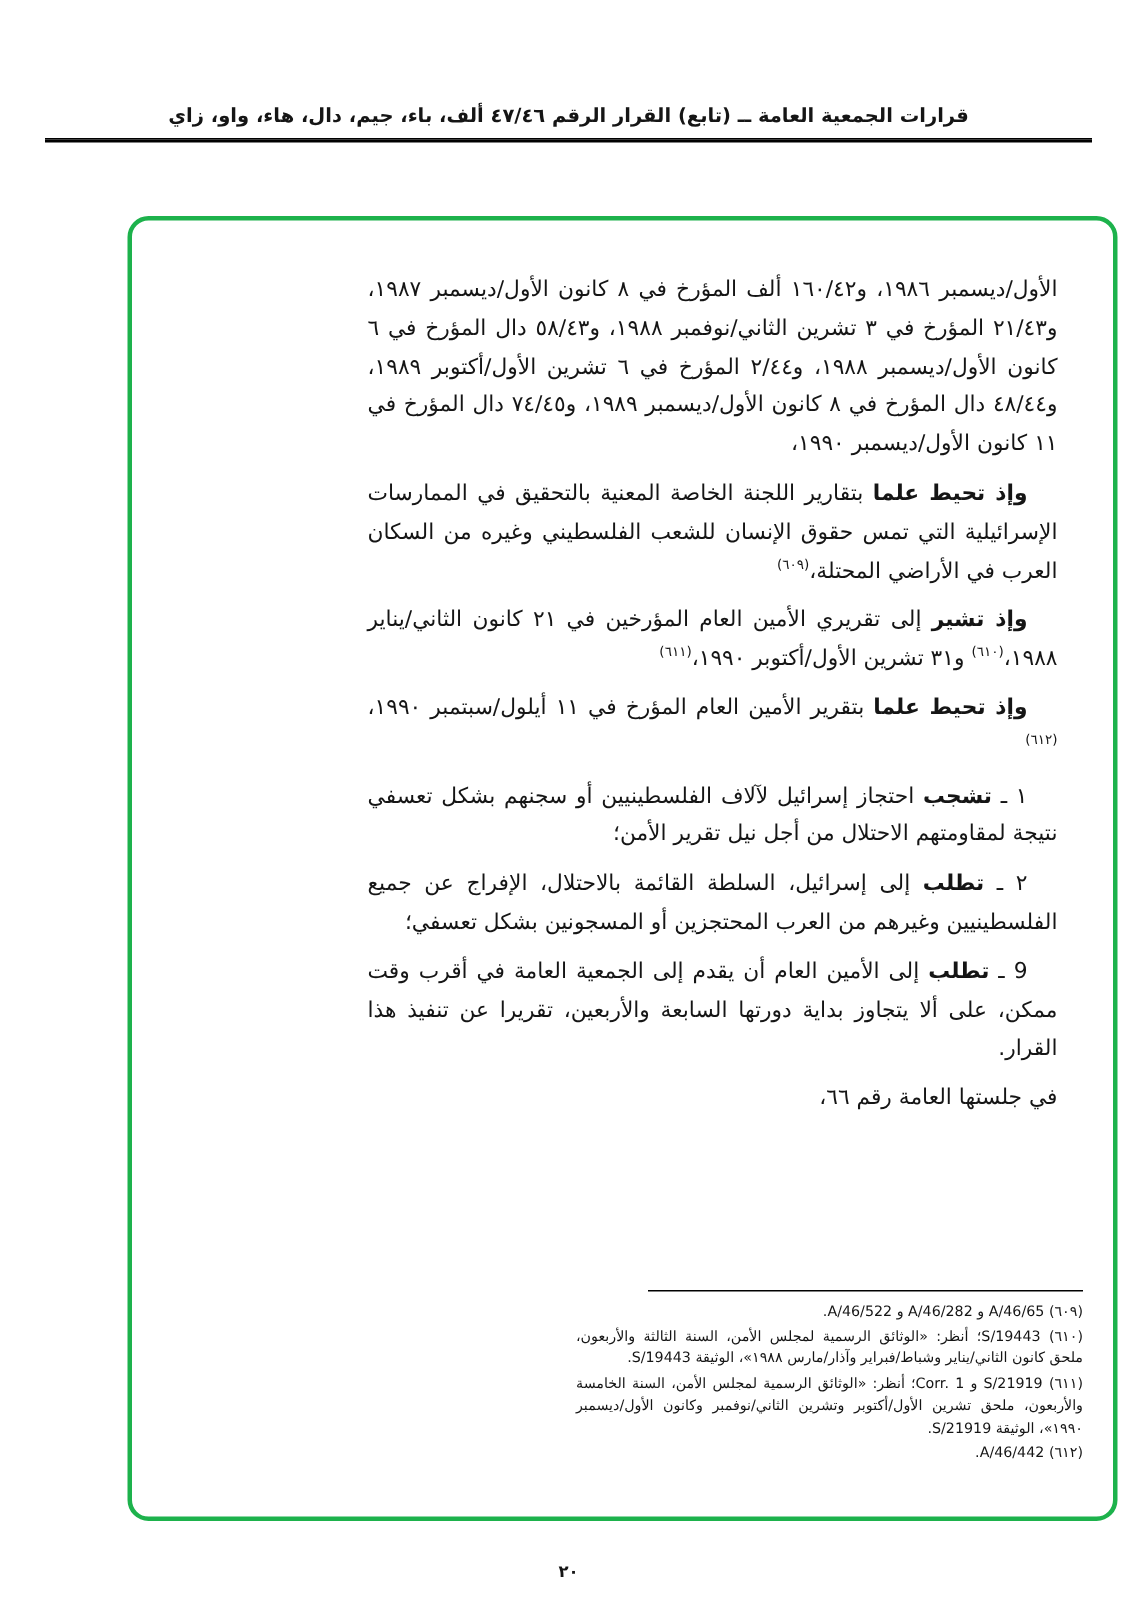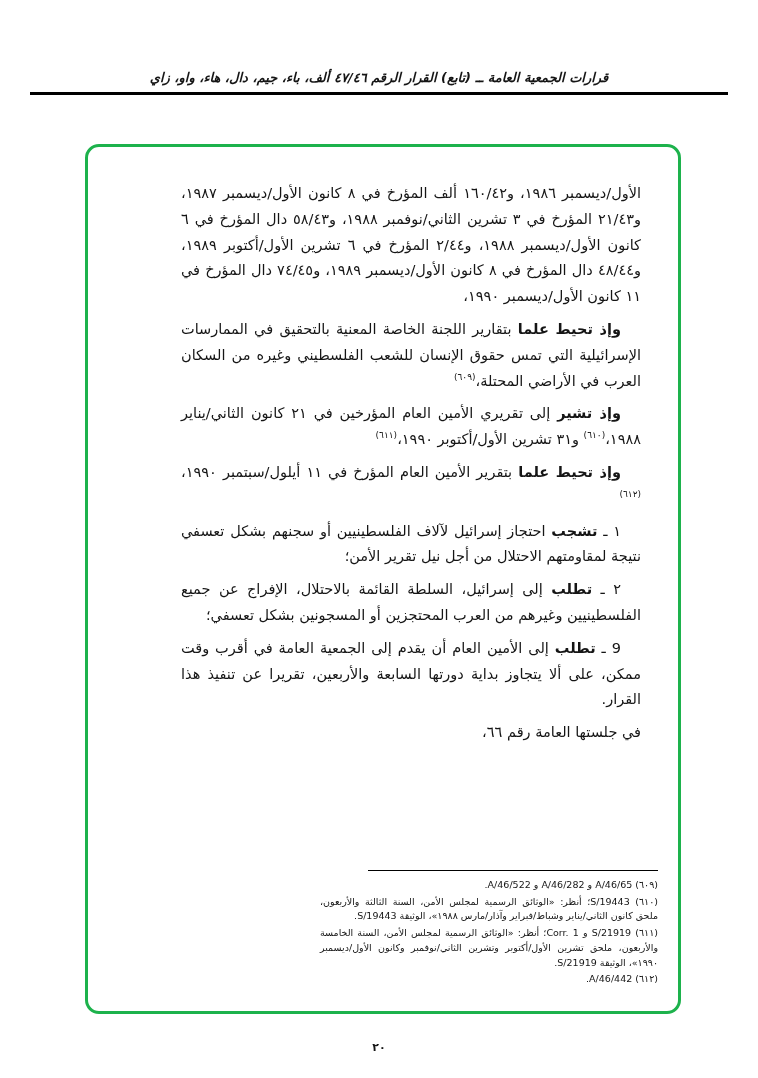--- a/index.html
+++ b/index.html
@@ -4,47 +4,47 @@
 <style>
   html,body{margin:0;padding:0;}
   body{
     width:758px;height:1078px;position:relative;overflow:hidden;
     background:#ffffff;color:#151515;
     font-family:"DejaVu Sans",sans-serif;
   }
 
   
   .header{position:absolute;top:70px;left:30px;right:30px;direction:rtl;text-align:center;}
-  .header-title{font-size:13px;font-weight:bold;margin:0 0 7px 0;letter-spacing:.2px;font-style:italic;}
+  .header-title{font-size:13px;font-weight:bold;margin:0 0 7px 0;letter-spacing:.2px;}
   .rule-thin{border-top:1.4px solid #000;height:0;}
   .header-source{font-size:8.5px;font-weight:bold;margin:4px 6px;line-height:1.25;}
   .rule-thick{border-top:2.8px solid #000;height:0;}
 
   
   .frame{
-    position:absolute;left:85px;top:144px;width:596px;height:870px;
+    position:absolute;left:85px;top:144px;width:660px;height:870px;
     border:3.5px solid #1db24c;border-radius:14px;box-sizing:border-box;
     background:#fff;
   }
 
   
   .body-text{
     position:absolute;top:34px;right:37px;width:460px;
     direction:rtl;text-align:justify;
     font-size:14.5px;line-height:1.78;
   }
   .para{margin:0 0 7px 0;}
   .para.indent{text-indent:20px;}
   .bold{font-weight:bold;}
   sup.fnref{font-size:9px;line-height:0;vertical-align:super;}
   .closing{margin:1px 0;text-align:right;}
 
   
   .footnotes{
-    position:absolute;bottom:22px;right:20px;width:338px;
+    position:absolute;bottom:32px;right:20px;width:338px;
     direction:rtl;text-align:justify;
     font-size:9.5px;line-height:1.55;
   }
   .fn-rule{width:290px;border-top:1.2px solid #000;height:0;margin-bottom:7px;}
   .footnote{margin:0 0 2px 0;}
 
   
   .page-number{
     position:absolute;left:0;right:0;bottom:24px;
     text-align:center;font-weight:bold;font-size:11px;direction:rtl;

